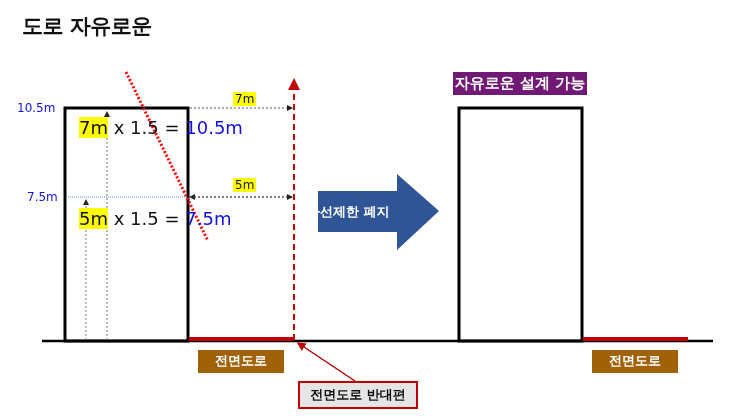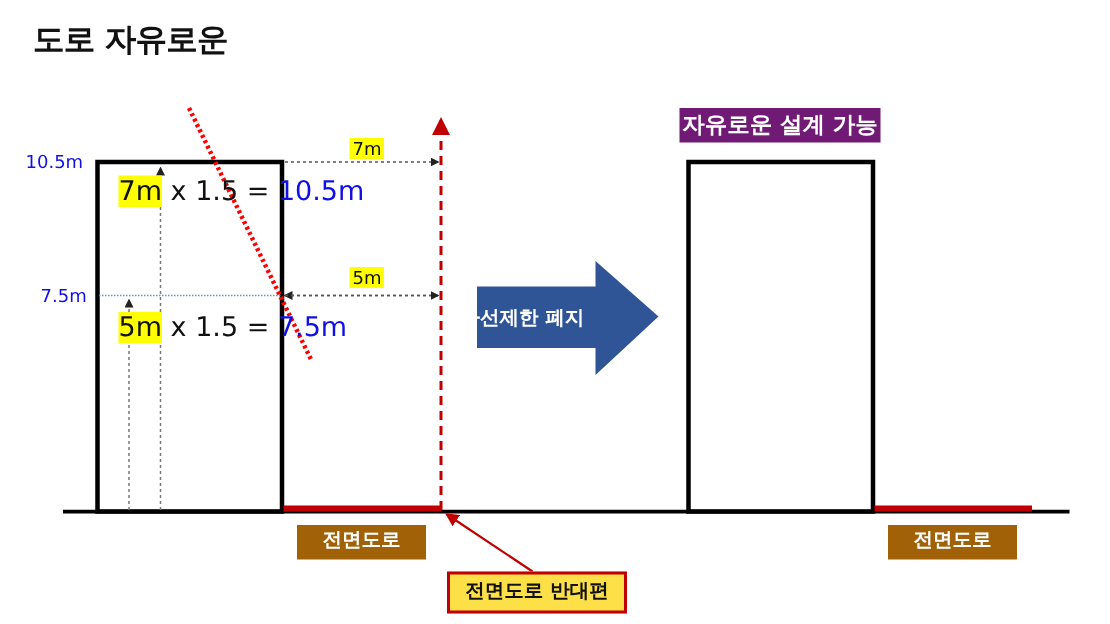--- a/index.html
+++ b/index.html
@@ -7,21 +7,21 @@
          font-family:"DejaVu Sans", "Liberation Sans", sans-serif; }
   .abs { position:absolute; }
   .title { left:22px; top:12px; font-size:21px; font-weight:bold; color:#111; letter-spacing:-0.5px; }
   svg.diagram { position:absolute; left:0; top:0; }
   .lvl { font-size:12px; color:#1010e6; }
   .calc { font-size:18px; color:#111; white-space:nowrap; }
   .calc .hl { background:#ffff00; }
   .calc .blue { color:#1010e6; }
   .dim { font-size:12px; background:#ffff00; color:#111; padding:0 2px; }
   .redbox { background:#a16207; color:#fff; font-size:13px; font-weight:bold; text-align:center; line-height:22px; }
-  .outbox { border:2px solid #c00000; background:#fde047; color:#111; font-size:13px; font-weight:bold; text-align:center; line-height:24px; }
+  .outbox { border:2px solid #c00000; background:#e5e5e5; color:#111; font-size:13px; font-weight:bold; text-align:center; line-height:24px; }
   .bluebox { background:#701a75; color:#fff; font-size:15px; font-weight:bold; text-align:center; line-height:22px; }
   .arrowtxt { color:#fff; font-size:13px; font-weight:bold; }
 </style>
 </head>
 <body>
 
 <div class="abs title">도로 자유로운</div>
 
 <svg class="diagram" width="740" height="416" viewBox="0 0 740 416">
   <defs>

